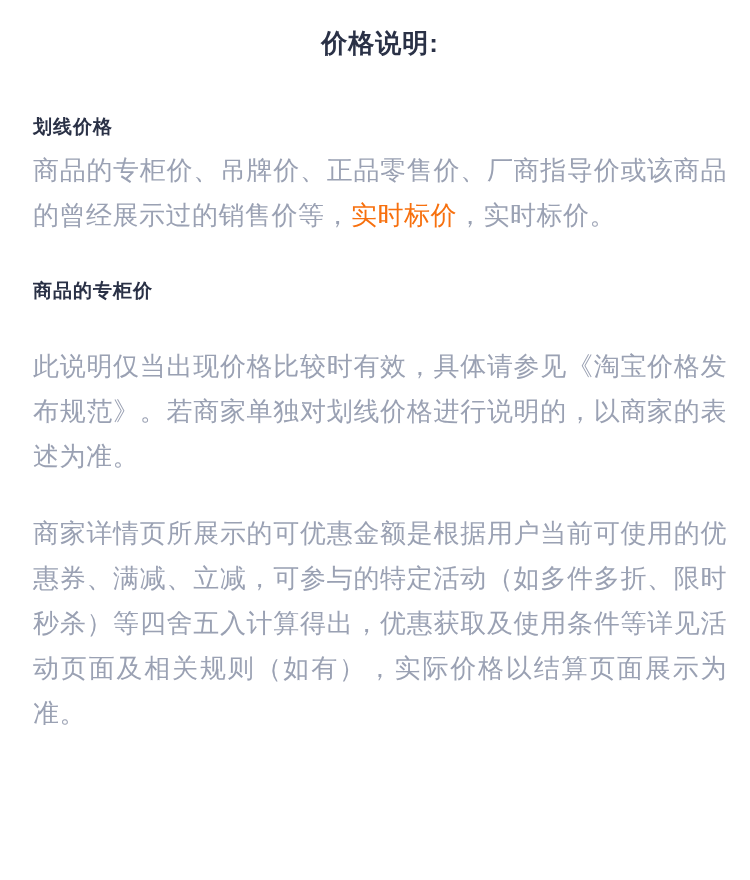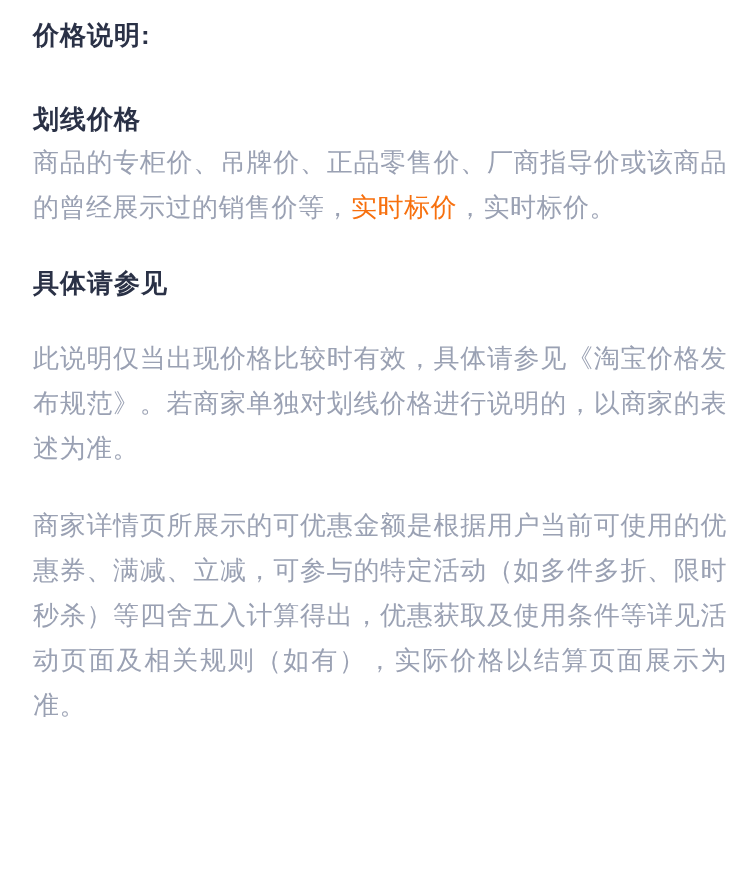--- a/index.html
+++ b/index.html
@@ -21,28 +21,29 @@
     font-family: "Liberation Sans", "DejaVu Sans", sans-serif;
   }
   .page {
     padding: 14px 23px 0 33px;
   }
   .title {
     font-size: 26px;
     font-weight: 700;
     color: var(--c-heading);
     line-height: 42px;
-    margin: 0 0 42px 0;
+    margin: 8px 0 42px 0;
     letter-spacing: 1px;
+    text-align: center;
   }
   .sec {
     margin: 0 0 32px 0;
   }
   .sec-heading {
-    font-size: 26px;
+    font-size: 19px;
     font-weight: 700;
     color: var(--c-heading);
     line-height: 42px;
     margin: 0;
     letter-spacing: 1px;
   }
   .para {
     font-size: 26px;
     font-weight: 400;
     color: var(--c-body);
@@ -61,21 +62,21 @@
 <div class="page">
 
   <h1 class="title">价格说明:</h1>
 
   <section class="sec">
     <h2 class="sec-heading">划线价格</h2>
     <p class="para"><span>商品的专柜价、吊牌价、正品零售价、厂商指导价或该商品的曾经展示过的销售价等，</span><span class="hl">实时标价</span><span>，实时标价。</span></p>
   </section>
 
   <section class="sec">
-    <h2 class="sec-heading">具体请参见</h2>
+    <h2 class="sec-heading">商品的专柜价</h2>
   </section>
 
   <section class="sec">
     <p class="para"><span>此说明仅当出现价格比较时有效，具体请参见《淘宝价格发布规范》。若商家单独对划线价格进行说明的，以商家的表述为准。</span></p>
   </section>
 
   <section class="sec">
     <p class="para"><span>商家详情页所展示的可优惠金额是根据用户当前可使用的优惠券、满减、立减，可参与的特定活动（如多件多折、限时秒杀）等四舍五入计算得出，优惠获取及使用条件等详见活动页面及相关规则（如有），实际价格以结算页面展示为准。</span></p>
   </section>
 

